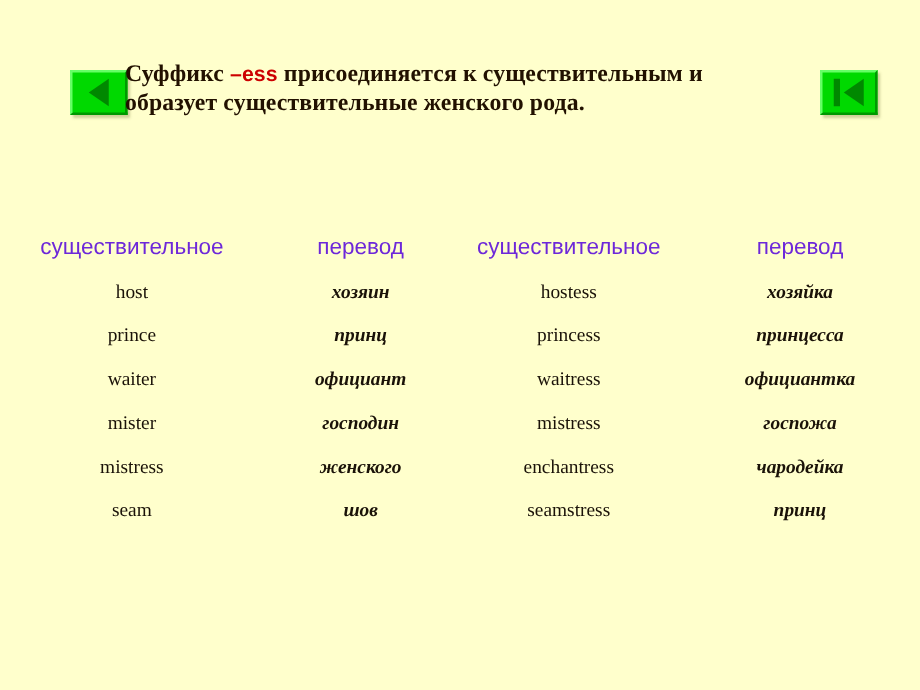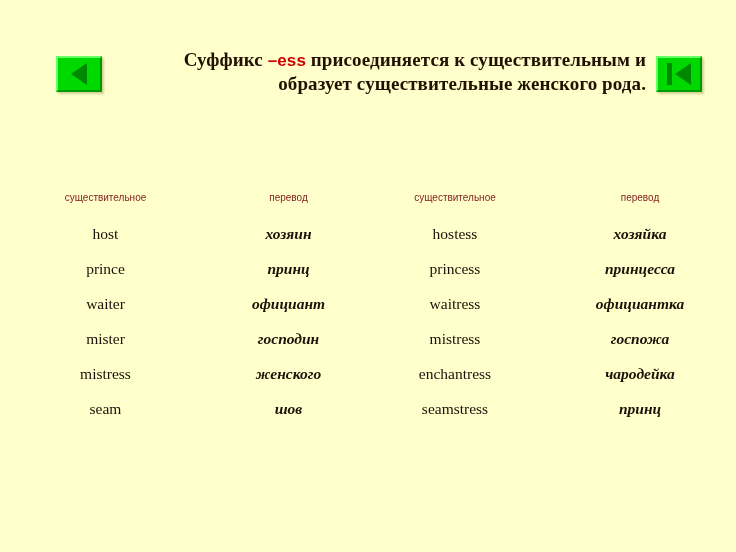--- a/index.html
+++ b/index.html
@@ -66,21 +66,21 @@
     width: 5px;
     height: 22px;
     background: #008800;
   }
 
   .title {
     position: absolute;
     left: 100px;
     top: 0;
     width: 546px;
-    text-align: right;
+    text-align: left;
     font-family: "Liberation Serif", serif;
     font-size: 19px;
     font-weight: bold;
     line-height: 23px;
     color: #221100;
     letter-spacing: 0.1px;
   }
   .title .suffix {
     color: #CC0000;
     font-family: "Liberation Sans", sans-serif;
@@ -105,23 +105,23 @@
   .table th,
   .table td {
     text-align: center;
     padding: 0;
     vertical-align: middle;
   }
 
   .table thead th {
     height: 29px;
     font-family: "Liberation Sans", sans-serif;
-    font-size: 10px;
+    font-size: 18px;
     font-weight: normal;
-    color: #7f1d1d;
+    color: #6d28d9;
     padding-bottom: 4px;
   }
 
   .table tbody td {
     height: 35px;
     font-family: "Liberation Serif", serif;
     font-size: 15.5px;
     color: #1a1208;
   }
   .table tbody td.en {

